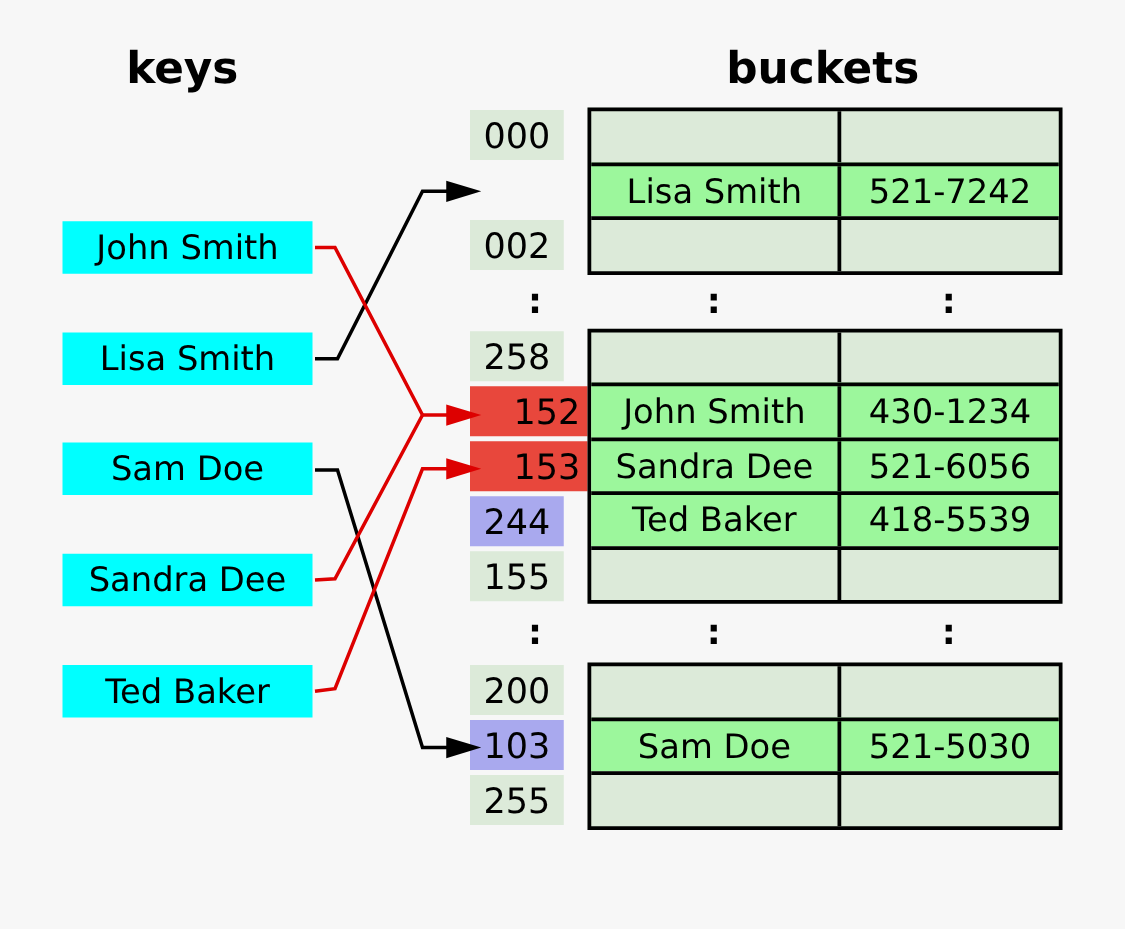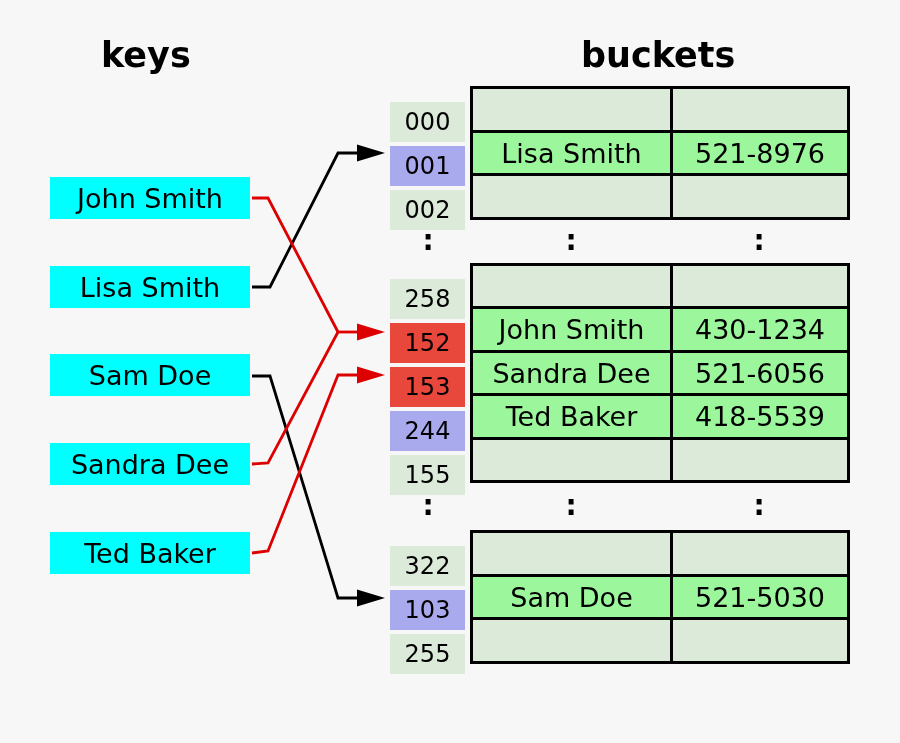--- a/index.html
+++ b/index.html
@@ -22,28 +22,27 @@
   #buckets-heading { left:581px; top:38px;text-align:center; }
 
   .key-box {
     position:absolute; left:50px; width:200px; height:42px;
     background:#00ffff;
     display:flex; align-items:center; justify-content:center;
     font-size:27px;
   }
 
   .index-cell {
-    position:absolute; left:390px; width:75px; height:40px;
+    position:absolute; left:376px; width:75px; height:40px;
     background:#dcead9;
     display:flex; align-items:center; justify-content:center;
-    font-size:24px;
-    margin-top:14px;
+    font-size:28px;
   }
   .index-cell.direct   { background:#a9a9ee; }
-  .index-cell.collision{ background:#e8473c; }
+  .index-cell.collision{ background:#e8473c;padding-left:24px; }
 
   .bucket-table {
     position:absolute; left:470px; width:380px;
     border:3px solid #000;
     background:#dcead9;
     box-sizing:border-box;
     display:flex; flex-direction:column;
   }
   .bucket-row { display:flex; flex:1; box-sizing:border-box; }
   .bucket-row + .bucket-row { border-top:3px solid #000; }
@@ -71,41 +70,40 @@
   <div class="heading" id="keys-heading">keys</div>
   <div class="heading" id="buckets-heading">buckets</div>
 
   <div class="key-box" style="top:177px">John Smith</div>
   <div class="key-box" style="top:266px">Lisa Smith</div>
   <div class="key-box" style="top:354px">Sam Doe</div>
   <div class="key-box" style="top:443px">Sandra Dee</div>
   <div class="key-box" style="top:532px">Ted Baker</div>
 
   <div class="index-cell" style="top:88px">000</div>
-  <div class="index-cell direct" style="top:132px">001</div>
   <div class="index-cell" style="top:176px">002</div>
 
   <div class="index-cell" style="top:265px">258</div>
   <div class="index-cell collision" style="top:309px">152</div>
   <div class="index-cell collision" style="top:353px">153</div>
   <div class="index-cell direct" style="top:397px">244</div>
   <div class="index-cell" style="top:441px">155</div>
 
-  <div class="index-cell" style="top:532px">322</div>
+  <div class="index-cell" style="top:532px">200</div>
   <div class="index-cell direct" style="top:576px">103</div>
   <div class="index-cell" style="top:620px">255</div>
 
   <div class="bucket-table" style="top:86px;height:134px">
     <div class="bucket-row">
       <div class="bucket-cell name"></div>
       <div class="bucket-cell phone"></div>
     </div>
     <div class="bucket-row filled">
       <div class="bucket-cell name">Lisa Smith</div>
-      <div class="bucket-cell phone">521-8976</div>
+      <div class="bucket-cell phone">521-7242</div>
     </div>
     <div class="bucket-row">
       <div class="bucket-cell name"></div>
       <div class="bucket-cell phone"></div>
     </div>
   </div>
 
   <div class="bucket-table" style="top:263px;height:220px">
     <div class="bucket-row">
       <div class="bucket-cell name"></div>

